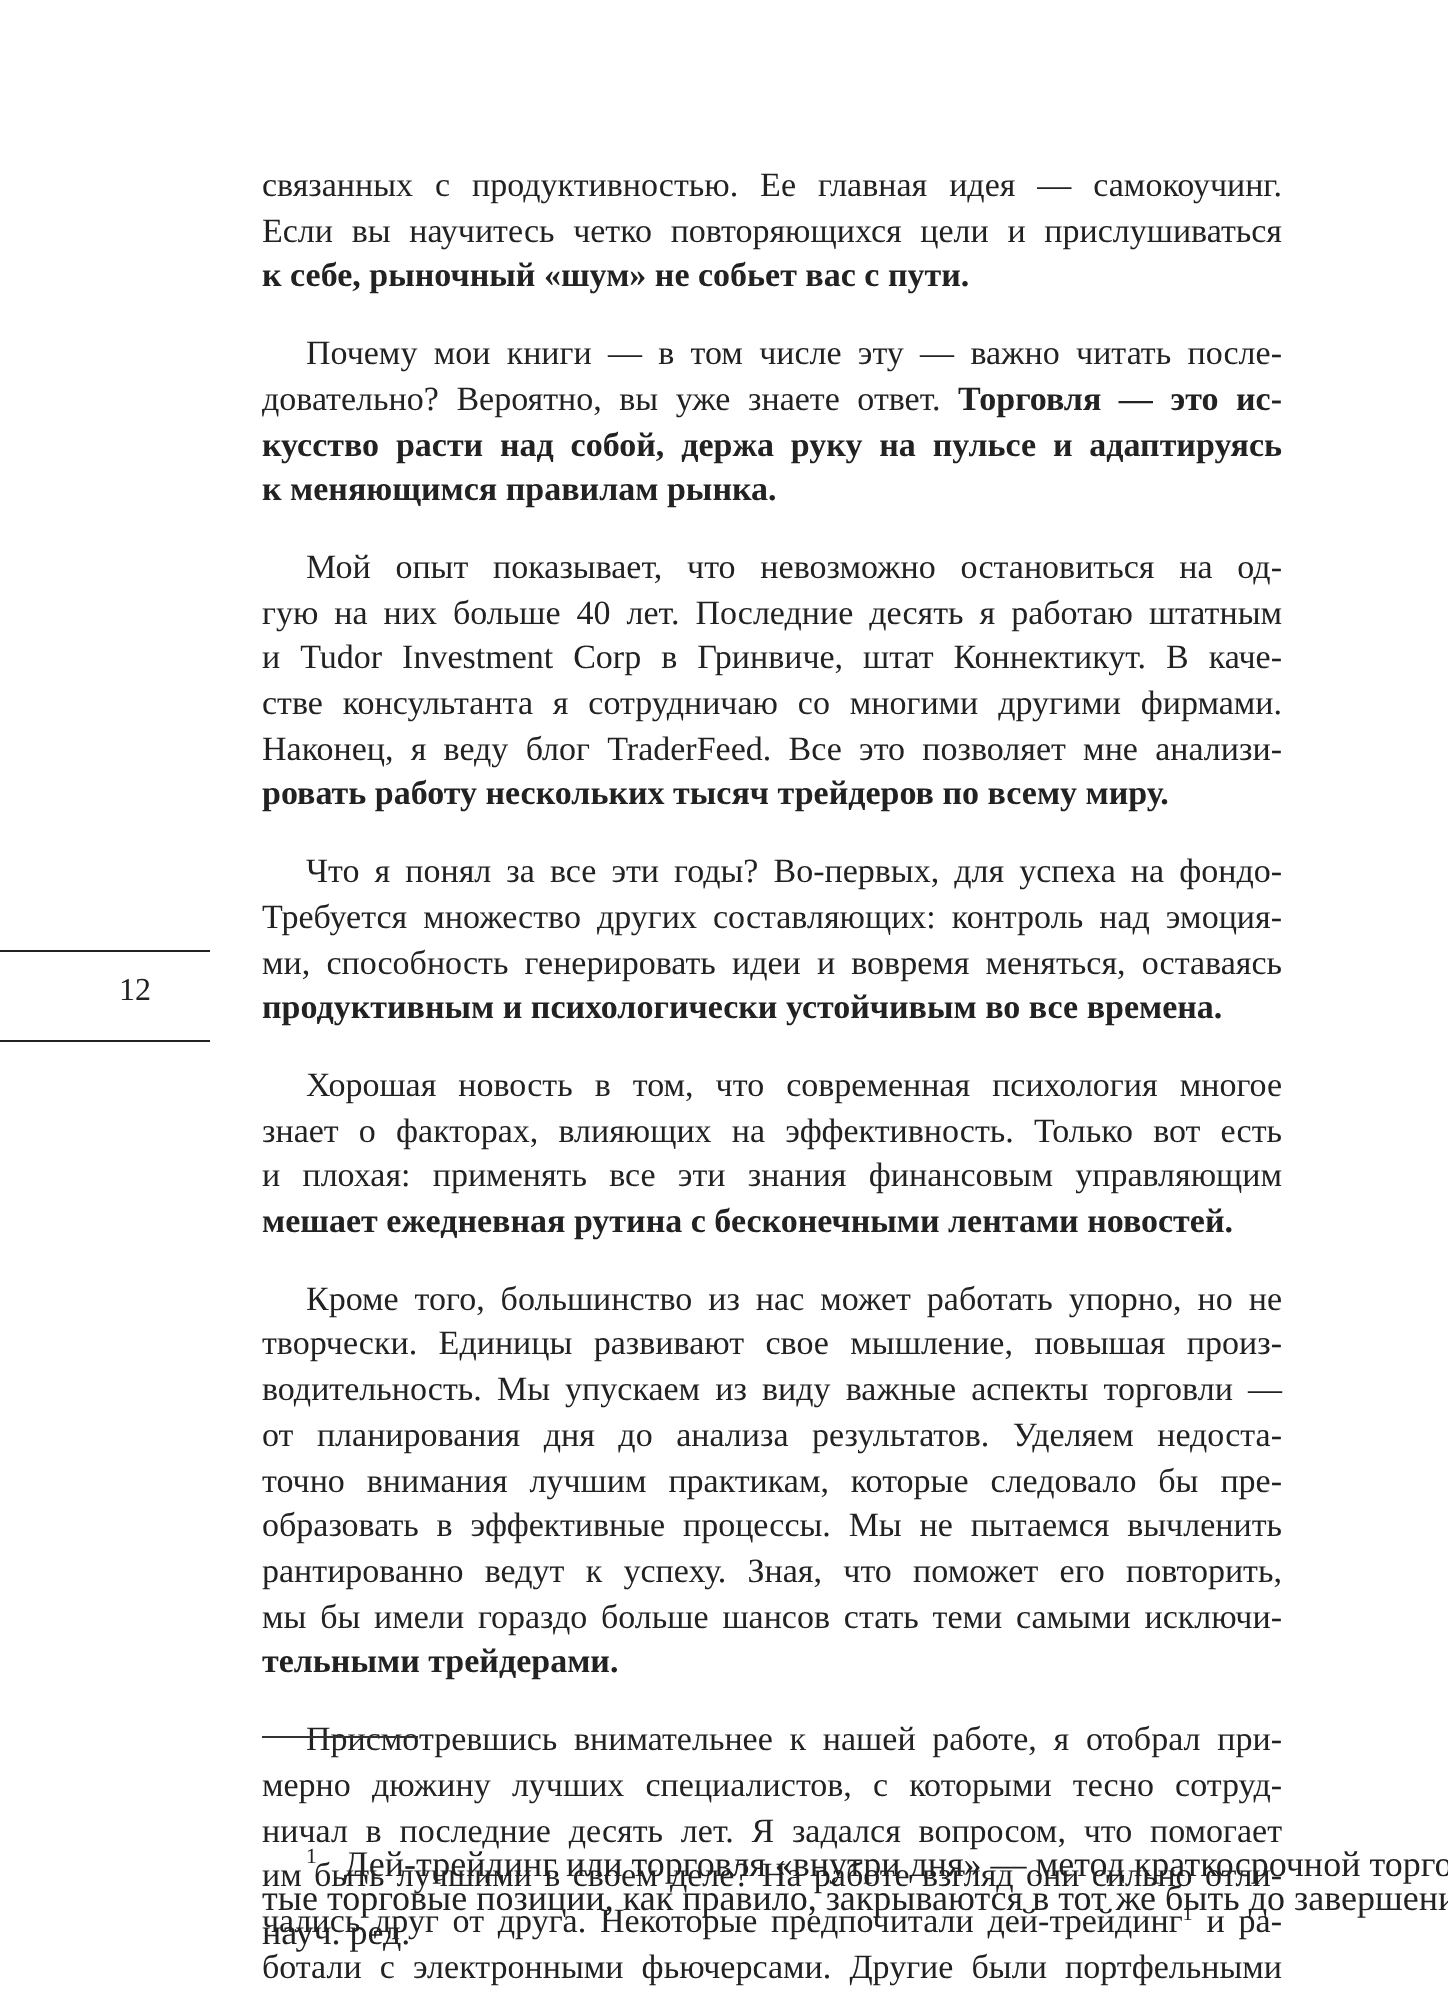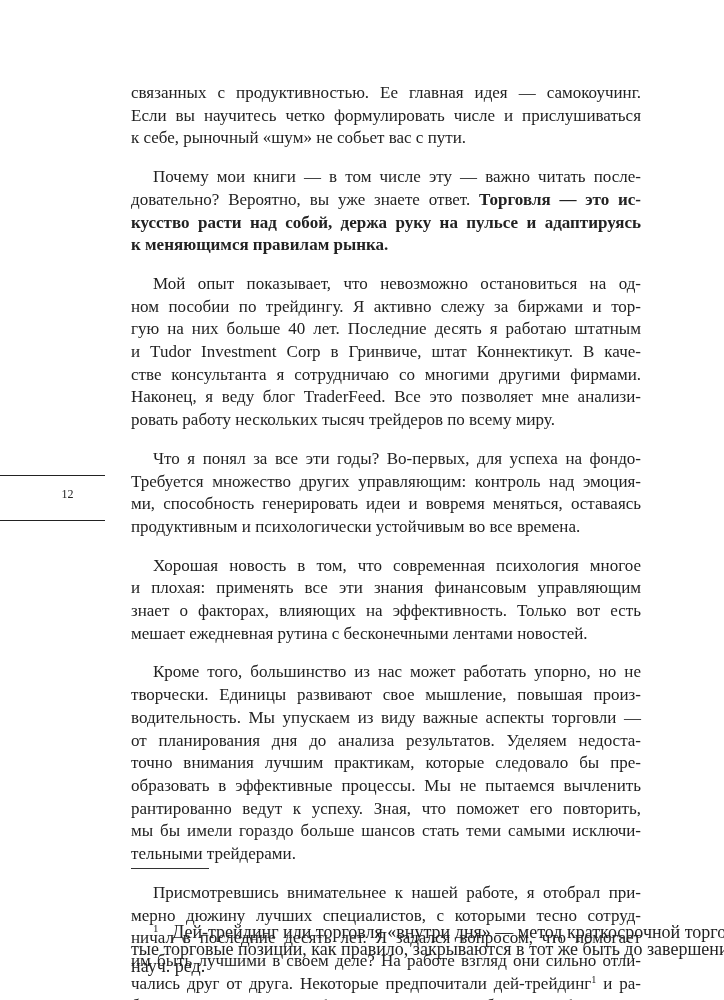--- a/index.html
+++ b/index.html
@@ -3,26 +3,26 @@
   <meta charset="utf-8">
   <style>
     html, body { margin: 0; padding: 0; background: #ffffff; }
     body { width: 724px; height: 1000px; position: relative; overflow: hidden;
       font-family: "Liberation Serif", "DejaVu Serif", serif; color: #222; }
     .page { position: absolute; left: 0; top: 0; width: 724px; height: 1000px; }
     .text-column { position: absolute; left: 131px; top: 82px; width: 510px;
       font-size: 17px; line-height: 22.7px; text-align: justify; hyphens: manual; }
     .text-column b { font-weight: bold; }
     .line { display: block; text-align: justify; text-align-last: justify; white-space: nowrap; }
-    .line.last { text-align-last: left; }
+    .line.last { text-align-last: left; font-weight: bold; }
     .line.indent { padding-left: 22px; margin-top: 16px; }
     .folio { position: absolute; left: 0; top: 475px; width: 105px; height: 44px;
       border-top: 1.5px solid #222; border-bottom: 1.5px solid #222; }
     .folio-num { position: absolute; left: 0; width: 135px; top: 11px; text-align: center;
-      font-size: 12px; }
+      font-size: 16px; }
     .footnote-rule { position: absolute; left: 131px; top: 868px; width: 78px; height: 0;
       border-top: 1px solid #333; }
     .footnotes { position: absolute; left: 131px; top: 924px; width: 510px;
       font-size: 18px; line-height: 17px; }
     .fn-line { display: block; white-space: nowrap; text-align: justify; text-align-last: justify; }
     .fn-line.last { text-align-last: left; }
     .fn-line.indent { padding-left: 22px; }
     sup { font-size: 0.6em; line-height: 0; vertical-align: 0.6em; }
   </style>
 </head>
@@ -31,52 +31,51 @@
 <div class="page">
 
   <div class="folio">
     <div class="folio-num">12</div>
   </div>
 
   <div class="text-column">
 
     <div>
       <span class="line">связанных с продуктивностью. Ее главная идея — самокоучинг.</span>
-      <span class="line">Если вы научитесь четко формулировать числе и прислушиваться</span>
+      <span class="line">Если вы научитесь четко повторяющихся цели и прислушиваться</span>
       <span class="line last">к себе, рыночный «шум» не собьет вас с пути.</span>
     </div>
 
     <div>
       <span class="line indent">Почему мои книги — в том числе эту — важно читать после-</span>
       <span class="line"><span>довательно? Вероятно, вы уже знаете ответ. </span><b>Торговля — это ис-</b></span>
       <b class="line">кусство расти над собой, держа руку на пульсе и адаптируясь</b>
       <b class="line last">к меняющимся правилам рынка.</b>
     </div>
 
     <div>
       <span class="line indent">Мой опыт показывает, что невозможно остановиться на од-</span>
-      <span class="line">ном пособии по трейдингу. Я активно слежу за биржами и тор-</span>
       <span class="line">гую на них больше 40 лет. Последние десять я работаю штатным</span>
       <span class="line">и Tudor Investment Corp в Гринвиче, штат Коннектикут. В каче-</span>
       <span class="line">стве консультанта я сотрудничаю со многими другими фирмами.</span>
       <span class="line">Наконец, я веду блог TraderFeed. Все это позволяет мне анализи-</span>
       <span class="line last">ровать работу нескольких тысяч трейдеров по всему миру.</span>
     </div>
 
     <div>
       <span class="line indent">Что я понял за все эти годы? Во-первых, для успеха на фондо-</span>
-      <span class="line">Требуется множество других управляющим: контроль над эмоция-</span>
+      <span class="line">Требуется множество других составляющих: контроль над эмоция-</span>
       <span class="line">ми, способность генерировать идеи и вовремя меняться, оставаясь</span>
       <span class="line last">продуктивным и психологически устойчивым во все времена.</span>
     </div>
 
     <div>
       <span class="line indent">Хорошая новость в том, что современная психология многое</span>
+      <span class="line">знает о факторах, влияющих на эффективность. Только вот есть</span>
       <span class="line">и плохая: применять все эти знания финансовым управляющим</span>
-      <span class="line">знает о факторах, влияющих на эффективность. Только вот есть</span>
       <span class="line last">мешает ежедневная рутина с бесконечными лентами новостей.</span>
     </div>
 
     <div>
       <span class="line indent">Кроме того, большинство из нас может работать упорно, но не</span>
       <span class="line">творчески. Единицы развивают свое мышление, повышая произ-</span>
       <span class="line">водительность. Мы упускаем из виду важные аспекты торговли —</span>
       <span class="line">от планирования дня до анализа результатов. Уделяем недоста-</span>
       <span class="line">точно внимания лучшим практикам, которые следовало бы пре-</span>
       <span class="line">образовать в эффективные процессы. Мы не пытаемся вычленить</span>

